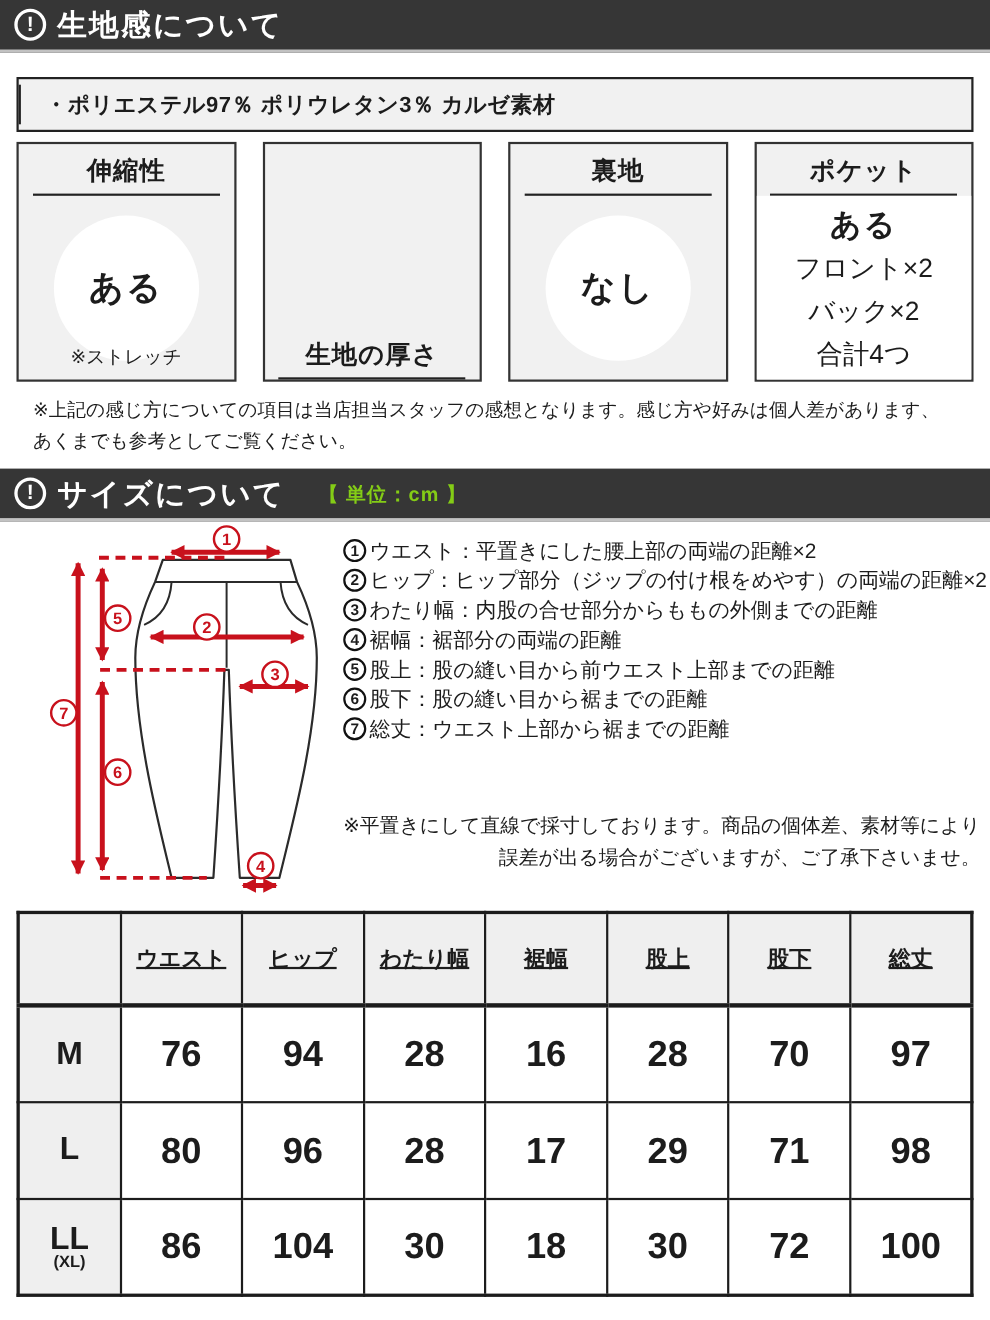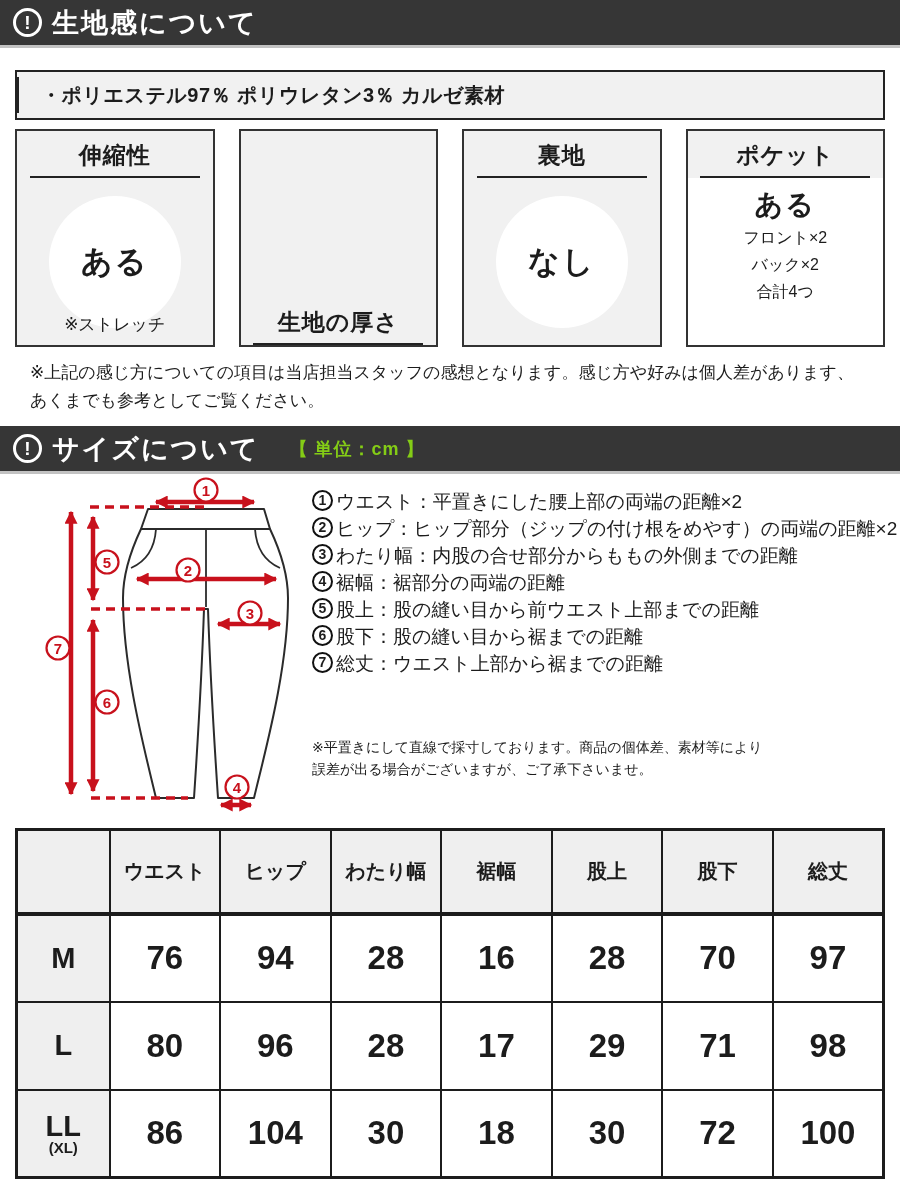--- a/index.html
+++ b/index.html
@@ -21,37 +21,37 @@
   
   .features { margin:9px 15px 0; display:flex; gap:24px; }
   .fbox { flex:1; height:218px; border:2px solid #333; background:#f1f1f1; display:flex; flex-direction:column; position:relative;justify-content:flex-end; }
   .ftitle { text-align:center; font-size:23px; font-weight:bold; margin-top:9px; letter-spacing:1px; }
   .fline { width:87%; margin:5px auto 0; border-bottom:2px solid #222; }
   .fbody { flex:1; display:flex; align-items:center; justify-content:center; }
   .fcircle { width:132px; height:132px; border-radius:50%; background:#fff; display:flex; align-items:center; justify-content:center; font-size:31px; font-weight:bold; letter-spacing:2px; }
   .fnote { position:absolute; bottom:9px; width:100%; text-align:center; font-size:17px; }
   .fbody.white { background:#fff; flex-direction:column; justify-content:flex-start; padding-top:8px; }
   .pvalue { font-size:28px; font-weight:bold; letter-spacing:2px; }
-  .pdetail { font-size:16px; line-height:1.55; margin-top:2px; }
+  .pdetail { font-size:24px; line-height:1.55; margin-top:2px; }
 
   .disclaimer1 { margin:12px 15px 0 30px; font-size:17px; line-height:1.62; white-space:pre-line; }
 
   
   .size-banner { margin-top:12px; }
   .size-content { position:relative; height:348px; }
   .pants-svg { position:absolute; left:38px; top:2px; }
   .legend { position:absolute; left:312px; top:14px; }
   .legend-item { display:flex; align-items:flex-start; font-size:19px; line-height:27px; }
   .lnum { flex:0 0 auto; width:21px; height:21px; border:2px solid #111; border-radius:50%; font-size:14px; font-weight:bold; display:flex; align-items:center; justify-content:center; margin:2px 3px 0 0; }
-  .disclaimer2 { position:absolute; left:312px; top:262px; font-size:14px; line-height:1.6; white-space:pre-line; }
+  .disclaimer2 { position:absolute; left:312px; top:262px; font-size:18px; line-height:1.6; white-space:pre-line;text-align:right; }
 
   
   table.sizes { margin:6px 15px 0; width:870px; border-collapse:collapse; border:3px solid #1c1c1c; table-layout:fixed; }
   table.sizes th, table.sizes td { border:2px solid #1c1c1c; text-align:center; vertical-align:middle; }
-  table.sizes thead th { height:84px; font-size:20px; font-weight:bold; background:#efefef; border-bottom:4px solid #1c1c1c; }
+  table.sizes thead th { height:84px; font-size:20px; font-weight:bold; background:#efefef; border-bottom:4px solid #1c1c1c;text-decoration:underline; }
   table.sizes tbody tr { height:88px; }
   table.sizes tbody td { background:#fff; font-size:33px; font-weight:bold; }
   table.sizes tbody td.szcol { background:#efefef; font-size:29px; }
   .szsub { display:block; font-size:15px; font-weight:bold; margin-top:-4px; }
 </style>
 </head>
 <body>
 
 <div class="banner">
   <span class="alert">!</span>

